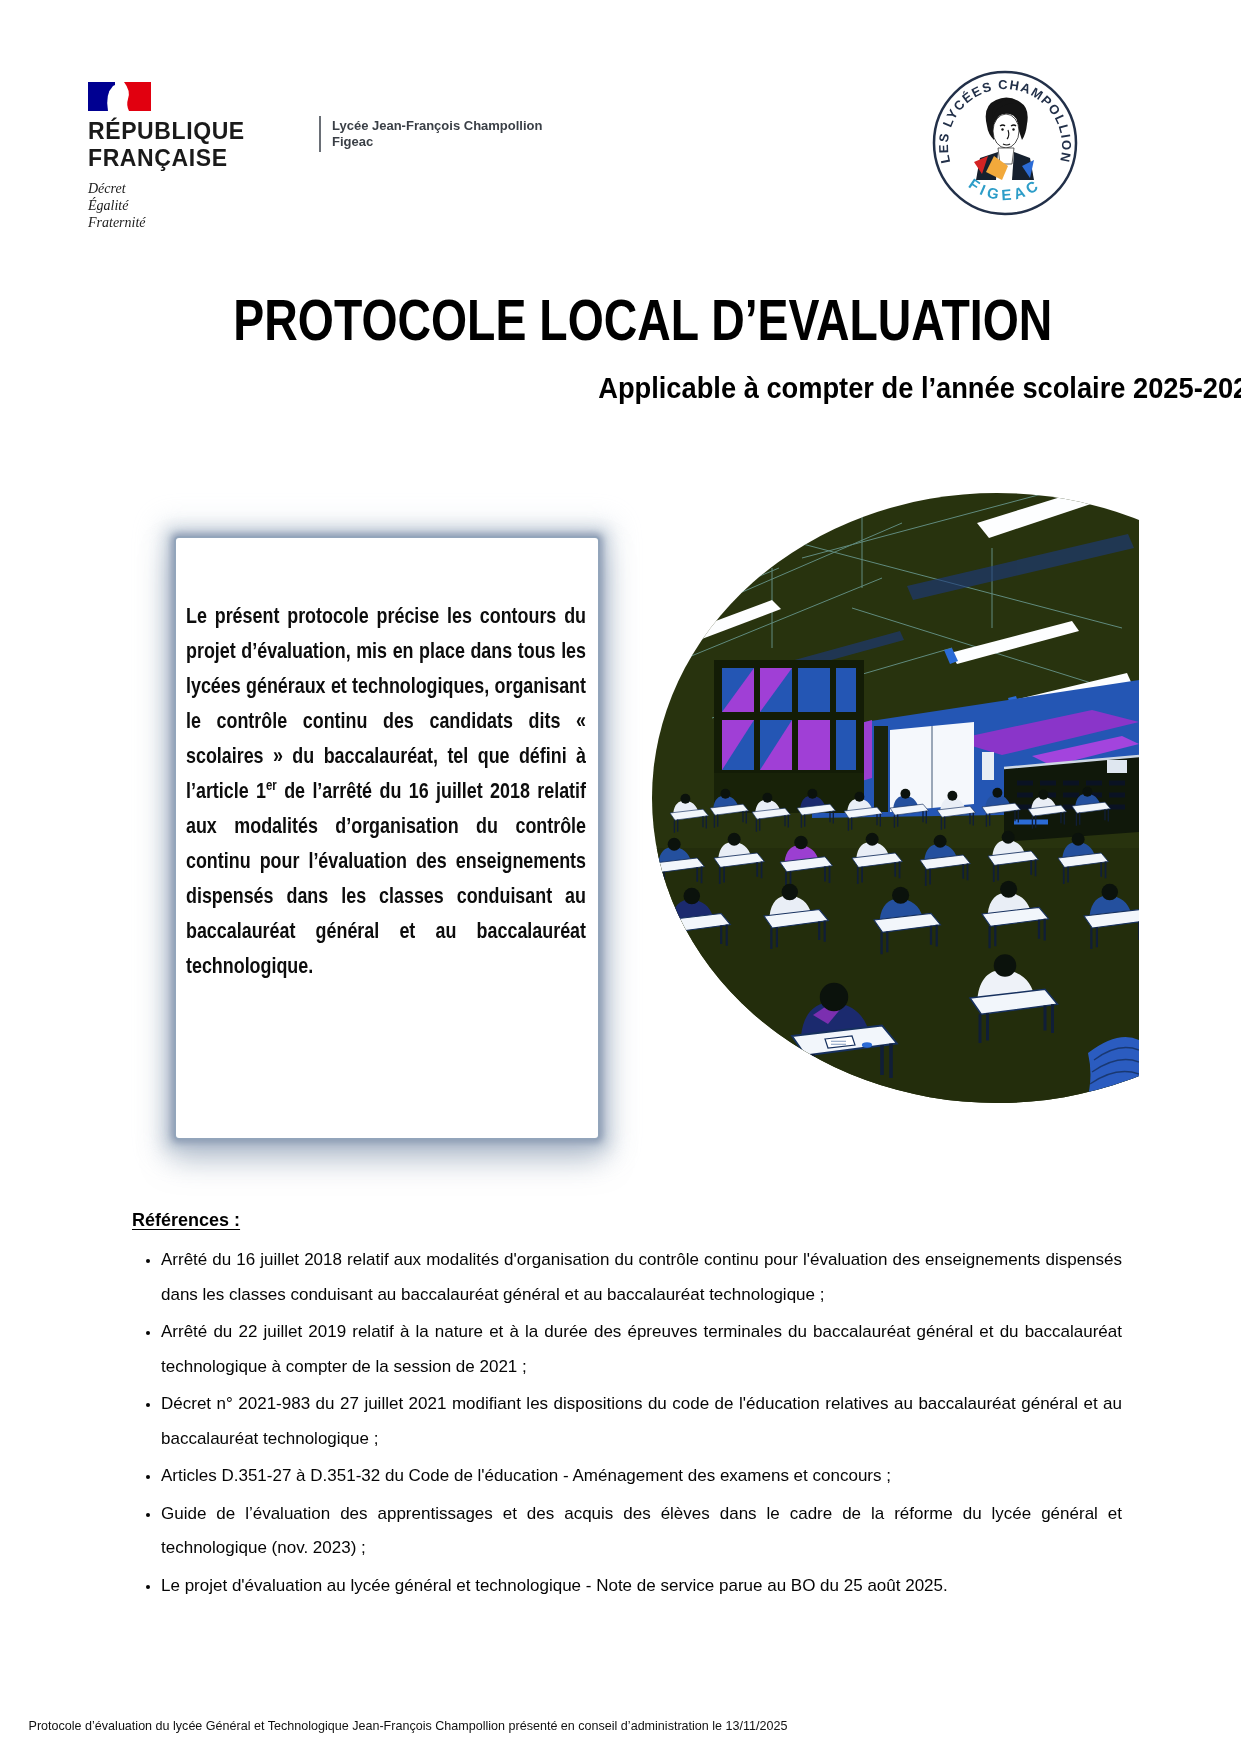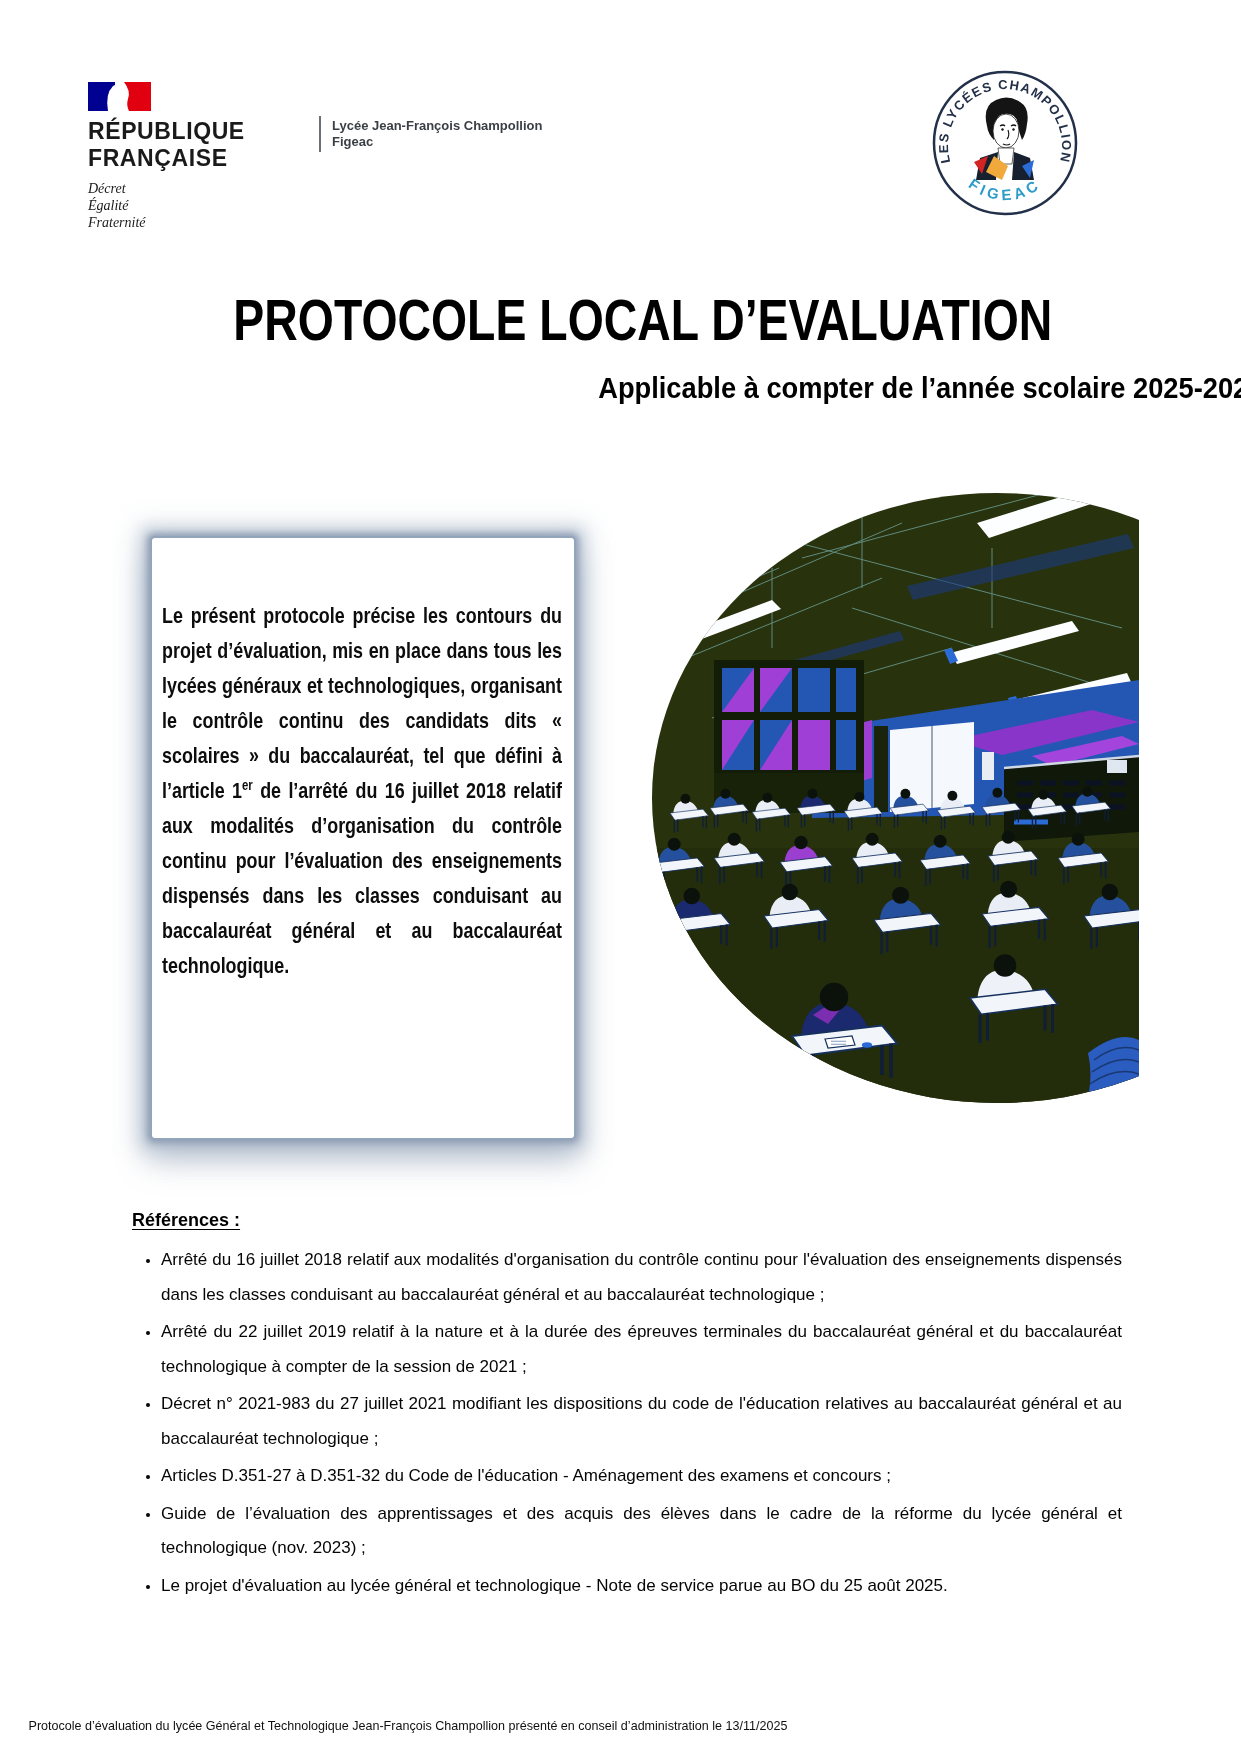--- a/index.html
+++ b/index.html
@@ -24,21 +24,21 @@
   
   .badge{position:absolute;left:930px;top:68px;width:150px;height:150px;}
   
   .doc-title{position:absolute;left:0;top:286px;width:100%;text-align:center;white-space:nowrap;}
   .doc-title span{display:inline-block;font-size:58px;font-weight:bold;letter-spacing:0;
     transform:scaleX(.80);transform-origin:center;}
   .doc-subtitle{position:absolute;left:0;top:372px;width:100%;text-align:right;white-space:nowrap;}
   .doc-subtitle span{display:inline-block;font-size:29px;font-weight:bold;transform:scaleX(.94);transform-origin:center;}
   
   .intro-frame{
-    position:absolute;left:152px;top:538px;width:422px;height:600px;background:#ffffff;
+    position:absolute;left:176px;top:538px;width:422px;height:600px;background:#ffffff;
     border-radius:3px;
     box-shadow:
       0 0 0 2px #93a5bb,
       0 0 6px 5px rgba(136,152,176,.85),
       0 0 14px 12px rgba(160,175,196,.45),
       0 0 26px 20px rgba(186,198,214,.20),
       0 18px 30px 4px rgba(128,146,170,.50);
   }
   .intro-text{
     position:absolute;left:10px;top:60px;width:492px;

